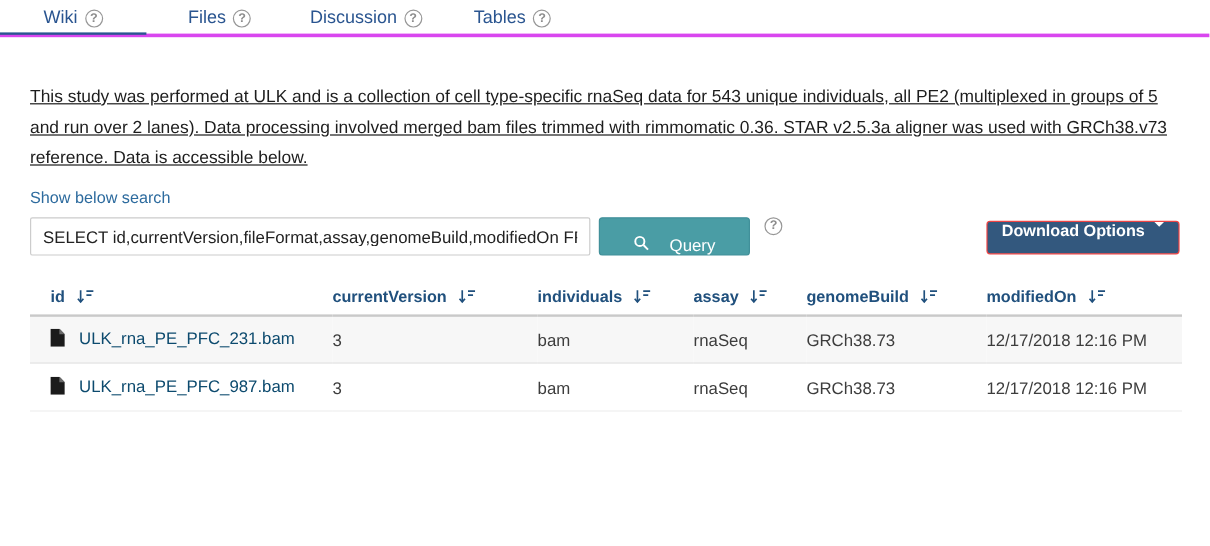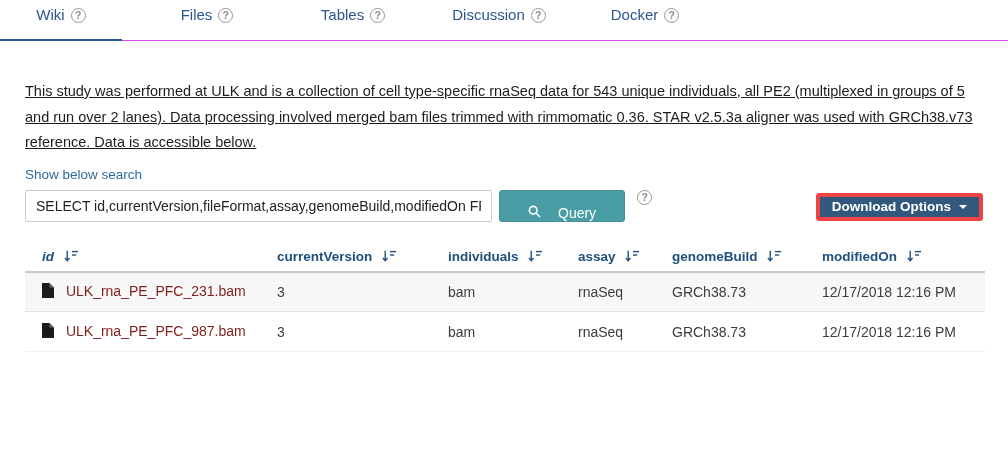--- a/index.html
+++ b/index.html
@@ -1,20 +1,20 @@
 <!DOCTYPE html>
 <html><head>
 <meta charset="utf-8">
 <style>
   * { margin:0; padding:0; box-sizing:border-box; }
   html,body { width:1008px; height:455px; background:#fff; overflow:hidden;
               font-family:"Liberation Sans", sans-serif; }
 
   
-  .tabbar { display:flex; height:41px; border-bottom:1px solid #d946ef;gap:24px; }
+  .tabbar { display:flex; height:31px; border-bottom:3px solid #d946ef; }
   .tab { width:122px; text-align:center; padding-top:6px; font-size:15px;
          color:#2a5590; position:relative; cursor:pointer; white-space:nowrap; }
   .tab.active::after { content:""; position:absolute; left:0; right:0; bottom:-1px;
          height:2px; background:#2a5590; }
   .help-icon { display:inline-block; width:15px; height:15px; border:1px solid #979797;
          border-radius:50%; color:#8c8c8c; font-size:10.5px; line-height:13px;
          text-align:center; margin-left:6px; vertical-align:1px; font-weight:bold; }
 
   
   .content { padding:0 25px; position:relative; }
@@ -27,64 +27,61 @@
   .query-input { width:467px; height:32px; border:1px solid #cccccc; border-radius:2px;
          padding:0 10px; font-size:14px; color:#222; outline:none;
          font-family:"Liberation Sans", sans-serif; }
   .query-btn { margin-left:7px; height:32px; background:#4a9da5; border:1px solid #41909a;
          border-radius:3px; color:#fff; font-size:14px; padding:0 28px; display:flex;
          align-items:flex-end; gap:17px; cursor:pointer;
          font-family:"Liberation Sans", sans-serif; }
   .query-help { margin-left:12px; margin-top:0px; }
 
   .download-btn { position:absolute; right:0px; top:3px; height:28px; background:#33587e;
-         border:4px solid #ef4444; border-radius:3px; color:#fff; font-size:13.5px;
-         font-weight:bold; padding:0 12px; display:flex; align-items:center; gap:8px;
+         border:1px solid #ef4444; border-radius:3px; color:#fff; font-size:13.5px;
+         font-weight:bold; padding:0 12px; display:flex; gap:8px;
          cursor:pointer; font-family:"Liberation Sans", sans-serif; }
   .caret-down { width:0; height:0; border-left:4px solid transparent;
          border-right:4px solid transparent; border-top:4px solid #fff; }
 
   
   .table-wrap { margin-top:22px; }
   table { width:960px; border-collapse:collapse; table-layout:fixed; }
   thead th { text-align:left; font-size:13.5px; font-weight:bold; color:#20507d;
          height:28px; padding:0; border-bottom:2px solid #c9c9c9; white-space:nowrap; }
-  thead th:first-child { padding-left:17px;font-style:italic; }
+  thead th:first-child { padding-left:17px; }
   tbody td { height:40px; font-size:14px; color:#3d3d3d; padding:0;
          border-bottom:1px solid #efefef; white-space:nowrap; }
   tbody td:first-child { padding-left:17px; }
   tbody tr:nth-child(odd) { background:#f7f7f7; }
   tbody tr:nth-child(odd) td { border-top:1px solid #e3e3e3; border-bottom:1px solid #e3e3e3; }
-  .file-link { color:#7f1d1d; text-decoration:none; cursor:pointer; }
+  .file-link { color:#0c4a6e; text-decoration:none; cursor:pointer; }
   .file-icon { margin-right:8px; vertical-align:-2px; }
   .sort-icon { margin-left:6px; vertical-align:-1px; cursor:pointer; }
 </style>
 </head>
 <body>
 
 <div class="tabbar" id="tabbar">
   <div class="tab active">
     <span class="tab-label">Wiki</span><span class="help-icon">?</span>
   </div>
 
   <div class="tab">
     <span class="tab-label">Files</span><span class="help-icon">?</span>
   </div>
 
   <div class="tab">
+    <span class="tab-label">Discussion</span><span class="help-icon">?</span>
+  </div>
+
+  <div class="tab">
     <span class="tab-label">Tables</span><span class="help-icon">?</span>
   </div>
 
-  <div class="tab">
-    <span class="tab-label">Discussion</span><span class="help-icon">?</span>
-  </div>
-
-  <div class="tab">
-    <span class="tab-label">Docker</span><span class="help-icon">?</span>
-  </div>
 </div>
 
 <div class="content">
 
   <p class="description">This study was performed at ULK and is a collection of cell type-specific rnaSeq data for 543 unique individuals, all PE2 (multiplexed in groups of 5 and run over 2 lanes). Data processing involved merged bam files trimmed with rimmomatic 0.36. STAR v2.5.3a aligner was used with GRCh38.v73 reference. Data is accessible below.</p>
 
   <span class="search-toggle">Show below search</span>
 
   <div class="query-row">
     <input class="query-input" value="SELECT id,currentVersion,fileFormat,assay,genomeBuild,modifiedOn FROM syn1" style="">

